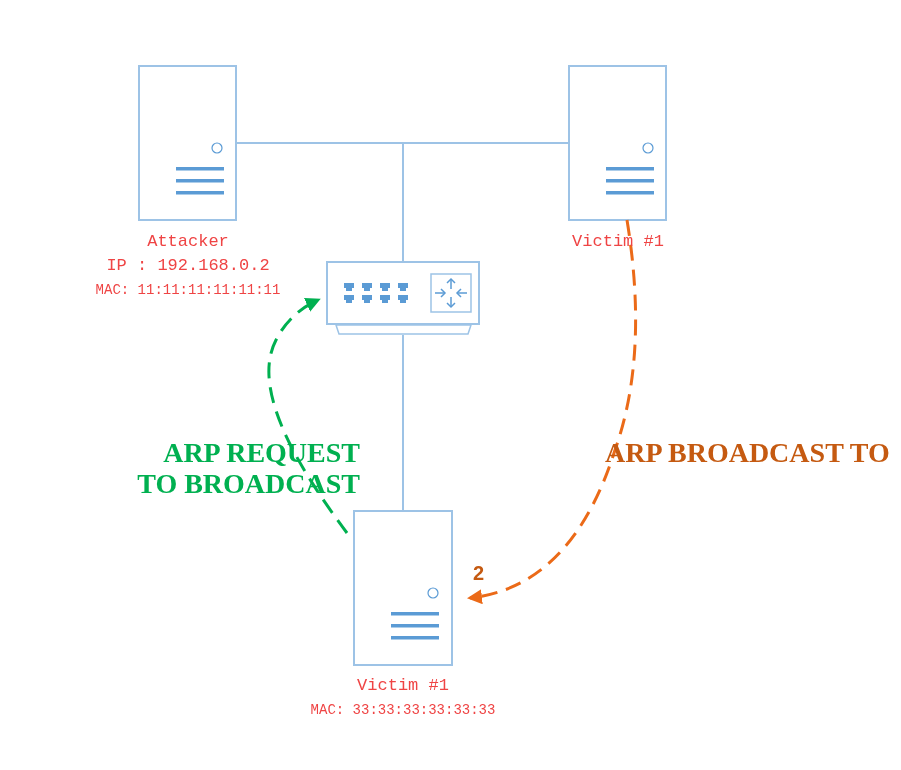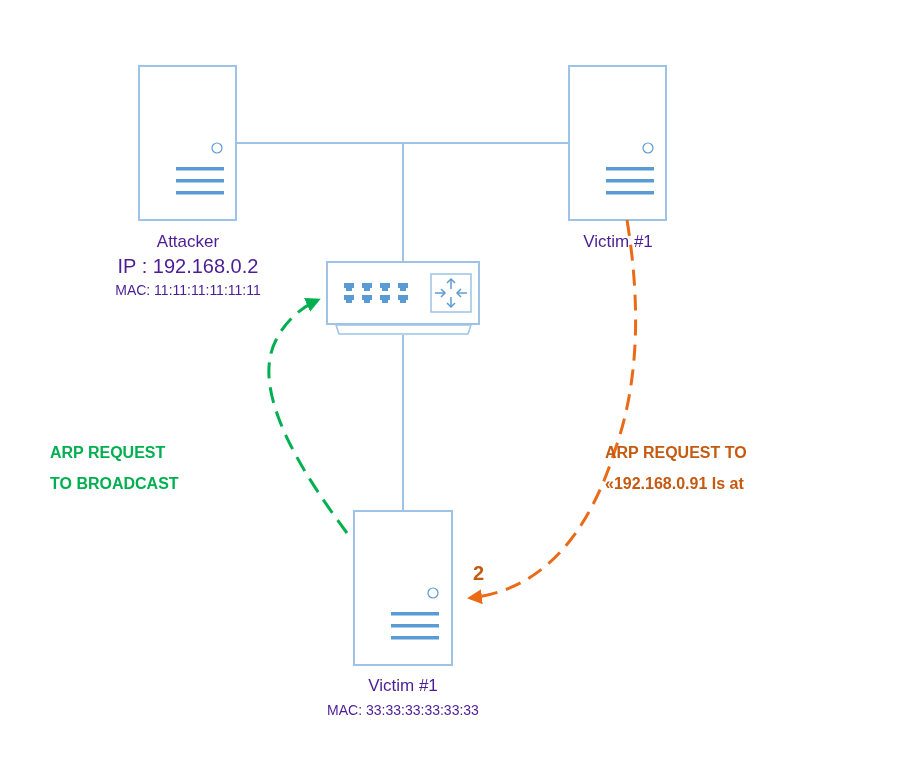--- a/index.html
+++ b/index.html
@@ -1,22 +1,22 @@
 <!DOCTYPE html>
 <html><head>
 <meta charset="utf-8">
 <style>
   html, body { margin: 0; padding: 0; background: #ffffff; }
   body { width: 901px; height: 770px; position: relative; overflow: hidden; font-family: "Liberation Sans", sans-serif; }
   svg.canvas { position: absolute; left: 0; top: 0; }
-  .lbl { position: absolute; text-align: center; color: #4c1d95; font-family: Liberation Sans, sans-serif; white-space: nowrap; }
+  .lbl { position: absolute; text-align: center; color: #ef4444; font-family: Liberation Mono, monospace; white-space: nowrap; }
   .lbl .name { font-size: 17px; line-height: 24px; }
-  .lbl .ip { font-size: 20px; line-height: 24px; }
+  .lbl .ip { font-size: 17px; line-height: 24px; }
   .lbl .mac { font-size: 14px; line-height: 24px; }
-  .note { position: absolute; text-align: left; font-weight: bold; font-size: 16px; line-height: 31px; white-space: nowrap; font-family: Liberation Sans, sans-serif; }
+  .note { position: absolute; text-align: right; font-weight: bold; font-size: 28px; line-height: 31px; white-space: nowrap; font-family: Liberation Serif, serif; }
   .note.green { color: #00B050; }
   .note.orange { color: #C55A11; }
   .step { position: absolute; font-weight: bold; font-size: 20px; color: #C55A11; font-family: "Liberation Sans", sans-serif; }
 </style>
 </head>
 <body>
 
 <svg class="canvas" width="901" height="770" viewBox="0 0 901 770">
   <defs>
     <marker id="arrow-green" viewBox="0 0 10 10" refX="8" refY="5" markerWidth="5" markerHeight="5" orient="auto-start-reverse">
@@ -112,17 +112,16 @@
   <div class="name">Victim #1</div>
   <div class="mac">MAC: 33:33:33:33:33:33</div>
 </div>
 
 <div class="note green" style="left:50px; top:437px; width:310px;">
   <div>ARP REQUEST</div>
   <div>TO BROADCAST</div>
 </div>
 
 <div class="note orange" style="left:605px; top:437px; width:260px;">
-  <div>ARP REQUEST TO</div>
-  <div>«192.168.0.91 Is at</div>
+  <div>ARP BROADCAST TO</div>
 </div>
 
 <div class="step" style="left:473px; top:562px;">2</div>
 
 </body></html>

